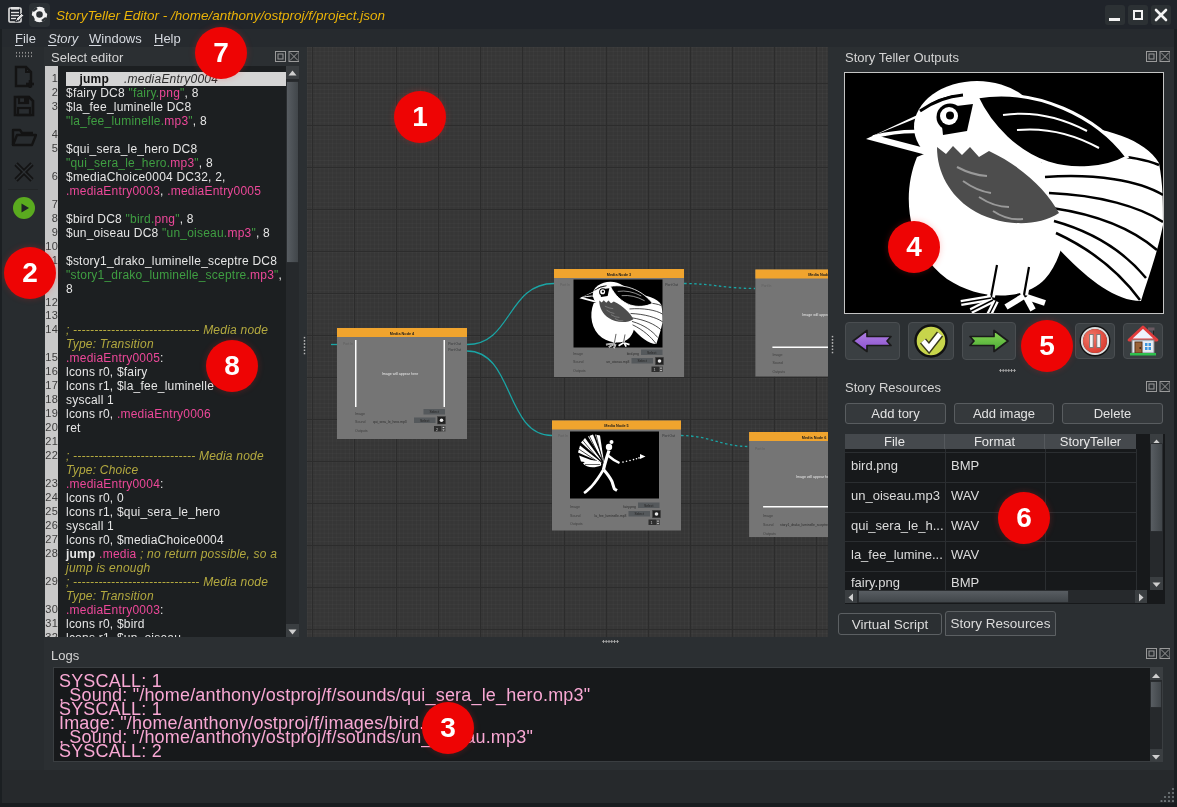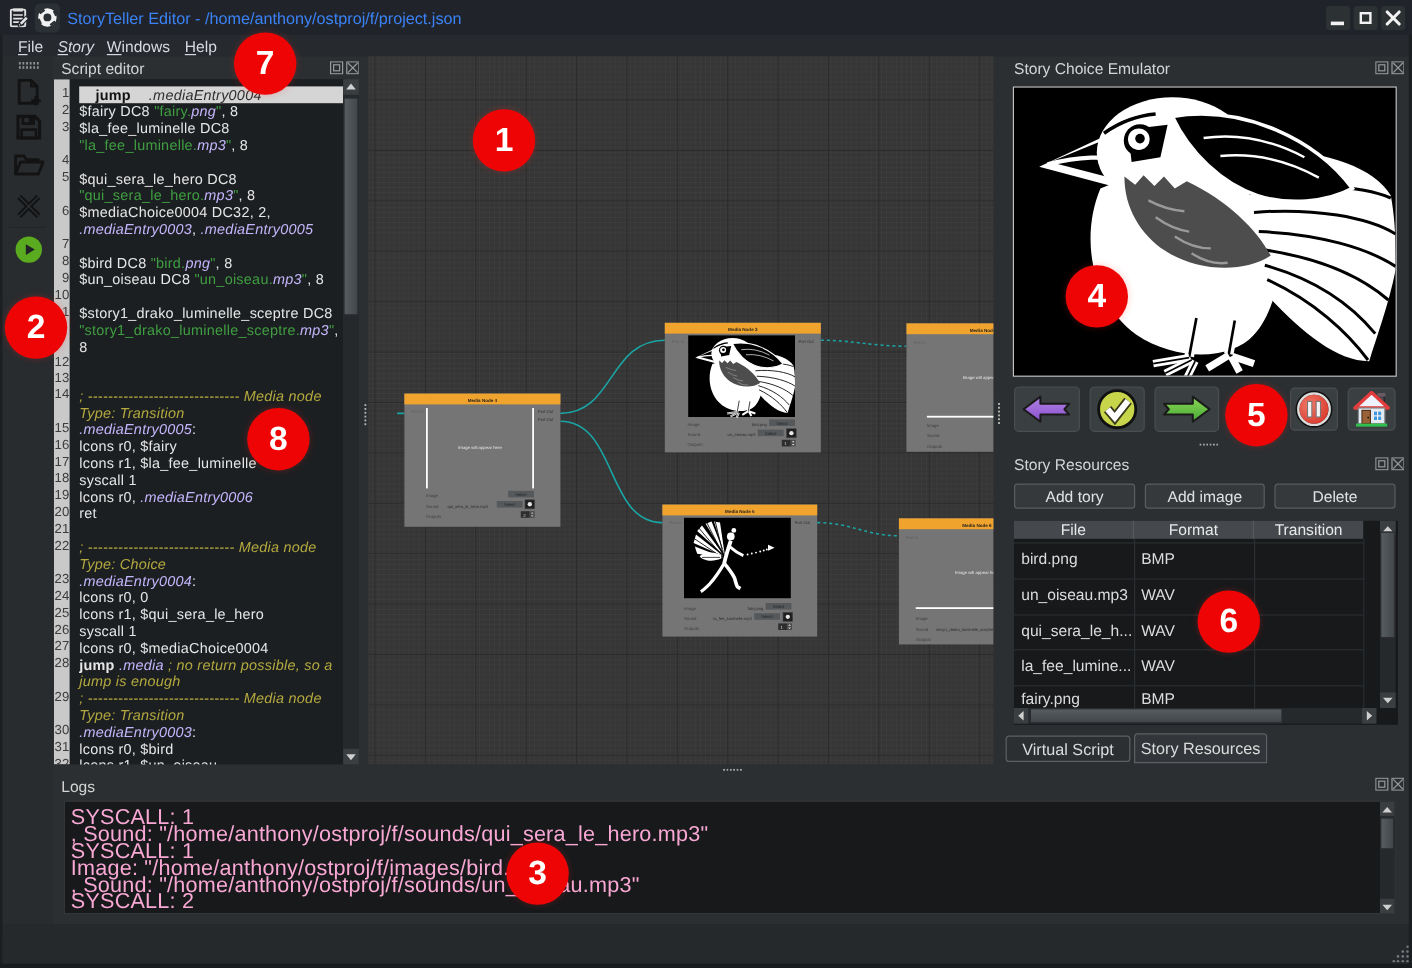--- a/index.html
+++ b/index.html
@@ -9,21 +9,21 @@
 
 #titlebar{left:0;top:0;width:1177px;height:29px;background:#20242a;}
 #menubar{left:0;top:29px;width:1177px;height:18px;background:#262a2e;}
 .menuitem{position:absolute;top:31px;color:#d6dae0;font-size:13px;}
 .menuitem u{text-decoration:underline;text-underline-offset:2px;}
 .winbtn{position:absolute;top:5px;width:20px;height:20px;background:#2c3134;border-radius:3px;}
 
 #toolbar{left:0;top:47px;width:44px;height:733px;background:#282c2f;}
 .code{font-size:12px;line-height:13.98px;white-space:pre;color:#e6e6e6;letter-spacing:0.22px;}
 .grn{color:#3f9e42;}
-.red{color:#c4b5fd;font-style:italic;}
+.red{color:#ec4899;}
 .com{color:#b3a93f;font-style:italic;}
 .bld{font-weight:bold;}
 
 #canvas{left:307px;top:47px;width:521px;height:590px;background-color:#363636;overflow:hidden;
 background-image:
  linear-gradient(#2c2c2c 1px, transparent 1px),
  linear-gradient(90deg,#2c2c2c 1px, transparent 1px),
  linear-gradient(rgba(255,255,255,0.025) 1px, transparent 1px),
  linear-gradient(90deg,rgba(255,255,255,0.025) 1px, transparent 1px);
 background-size:42px 42px,42px 42px,4.2px 4.2px,4.2px 4.2px;
@@ -74,21 +74,21 @@
 <div class="abs" style="left:29px;top:3px;width:21px;height:24px;background:#2b3034;border-radius:4px;"></div>
 <svg class="abs" style="left:31px;top:6px;" width="17" height="17" viewBox="0 0 17 17">
  <circle cx="8.5" cy="8.5" r="5.5" fill="none" stroke="#f2f2f2" stroke-width="4.4"></circle>
  <g stroke="#2b3034" stroke-width="2.2">
   <line x1="2" y1="5" x2="6" y2="2"></line>
       <line x1="11" y1="15" x2="15" y2="12"></line>
   <line x1="14" y1="3" x2="16" y2="7"></line>
       <line x1="1" y1="10" x2="3" y2="14"></line>
  </g>
 </svg>
-<div class="abs" style="left:56px;top:8px;color:#3b82f6;font-size:13.5px;">StoryTeller Editor - /home/anthony/ostproj/f/project.json</div>
+<div class="abs" style="left:56px;top:8px;color:#eab308;font-size:13.5px;font-style:italic;">StoryTeller Editor - /home/anthony/ostproj/f/project.json</div>
 <div class="winbtn" style="left:1105px;">
     <div class="abs" style="left:4px;top:13px;width:11px;height:2.5px;background:#f2f2f2;"></div>
   </div>
 <div class="winbtn" style="left:1128px;">
     <div class="abs" style="left:5px;top:5px;width:10px;height:10px;border:2px solid #f2f2f2;"></div>
   </div>
 <div class="winbtn" style="left:1151px;">
  <svg width="20" height="20">
       <g stroke="#f2f2f2" stroke-width="2.6" stroke-linecap="round">
         <line x1="5" y1="5" x2="15" y2="15"></line>
@@ -125,21 +125,21 @@
       <line x1="4" y1="3" x2="20" y2="19"></line>
       <line x1="20" y1="3" x2="4" y2="19"></line>
     </g>
 </svg>
 <div class="abs" style="left:8px;top:189px;width:30px;height:1px;background:#222527;"></div>
 <div class="abs" style="left:13px;top:197px;width:22px;height:22px;border-radius:11px;background:#5aab1f;"></div>
 <svg class="abs" style="left:13px;top:197px;" width="22" height="22">
     <path d="M8.5 6.5 L16 11 L8.5 15.5 Z" fill="#1f2326"></path>
   </svg>
 
-<div class="abs ttl" style="left:51px;top:50px;">Script editor</div>
+<div class="abs ttl" style="left:51px;top:50px;">Select editor</div>
 <svg class="abs" style="left:275px;top:51px;" width="24" height="11" viewBox="0 0 24 11">
  <g fill="none" stroke="#9a9a9a" stroke-width="1">
   <rect x="0.5" y="0.5" width="10" height="10"></rect>
       <rect x="3" y="3" width="5" height="5"></rect>
   <rect x="14" y="0.5" width="10" height="10"></rect>
       <line x1="15" y1="1.5" x2="23" y2="9.5"></line>
       <line x1="23" y1="1.5" x2="15" y2="9.5"></line>
  </g>
 </svg>
 <div class="abs" style="left:45px;top:66px;width:241px;height:571px;background:#1c1f21;overflow:hidden;">
@@ -376,21 +376,21 @@
           <circle cx="60" cy="29" r="0.8"></circle>
           <circle cx="63.5" cy="28.1" r="0.8"></circle>
           <circle cx="66.5" cy="27.2" r="0.8"></circle>
           <circle cx="69" cy="26.4" r="0.8"></circle>
         </g>
    <path d="M70,22.5 L75.5,25 L70,27.5 Z" fill="#fff"></path>
   </g>
 
  </defs>
 </svg>
-<div class="abs ttl" style="left:845px;top:50px;">Story Choice Emulator</div>
+<div class="abs ttl" style="left:845px;top:50px;">Story Teller Outputs</div>
 <svg class="abs" style="left:1146px;top:51px;" width="24" height="11" viewBox="0 0 24 11">
  <g fill="none" stroke="#9a9a9a" stroke-width="1">
   <rect x="0.5" y="0.5" width="10" height="10"></rect>
       <rect x="3" y="3" width="5" height="5"></rect>
   <rect x="14" y="0.5" width="10" height="10"></rect>
       <line x1="15" y1="1.5" x2="23" y2="9.5"></line>
       <line x1="23" y1="1.5" x2="15" y2="9.5"></line>
  </g>
 </svg>
 <div class="abs" style="left:844px;top:72px;width:320px;height:242px;background:#000;border:1px solid #c4c4c4;">
@@ -451,21 +451,21 @@
       <line x1="15" y1="1.5" x2="23" y2="9.5"></line>
       <line x1="23" y1="1.5" x2="15" y2="9.5"></line>
  </g>
 </svg>
 <div class="resbtn" style="left:845px;top:403px;width:101px;">Add tory</div>
 <div class="resbtn" style="left:954px;top:403px;width:100px;">Add image</div>
 <div class="resbtn" style="left:1062px;top:403px;width:101px;">Delete</div>
 <div class="abs" id="tbl">
  <div class="th" style="left:0;width:100px;">File</div>
  <div class="th" style="left:100px;width:100px;">Format</div>
- <div class="th" style="left:200px;width:91px;border-right:none;">Transition</div>
+ <div class="th" style="left:200px;width:91px;border-right:none;">StoryTeller</div>
  <div class="cell" style="left:6px;top:24px;">bird.png</div>
     <div class="cell" style="left:106px;top:24px;">BMP</div>
  <div class="cell" style="left:6px;top:54px;">un_oiseau.mp3</div>
     <div class="cell" style="left:106px;top:54px;">WAV</div>
  <div class="cell" style="left:6px;top:84px;">qui_sera_le_h...</div>
     <div class="cell" style="left:106px;top:84px;">WAV</div>
  <div class="cell" style="left:6px;top:113px;">la_fee_lumine...</div>
     <div class="cell" style="left:106px;top:113px;">WAV</div>
  <div class="cell" style="left:6px;top:141px;">fairy.png</div>
     <div class="cell" style="left:106px;top:141px;">BMP</div>

